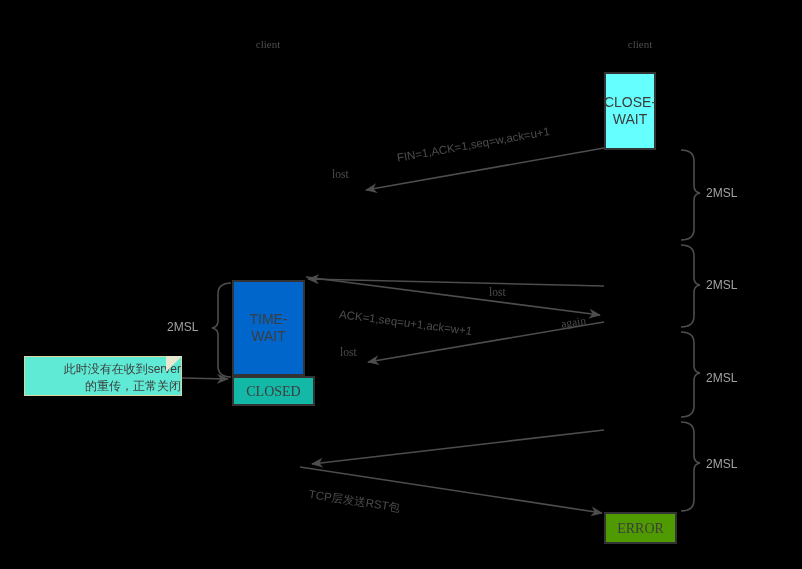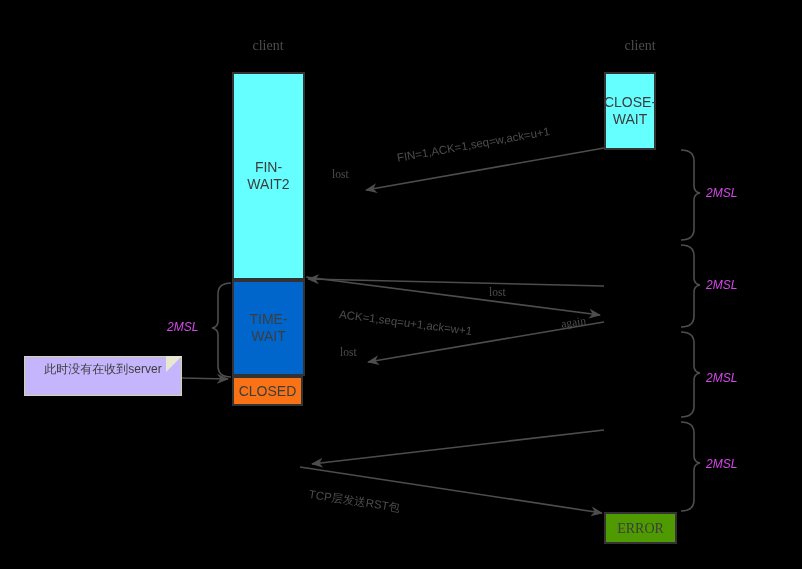--- a/index.html
+++ b/index.html
@@ -18,72 +18,71 @@
   svg#layer {
     position: absolute;
     left: 0;
     top: 0;
     width: 802px;
     height: 569px;
   }
   .col-title {
     position: absolute;
     color: #4d4d4d;
-    font-size: 14px;
+    font-size: 11px;
     font-family: "Liberation Serif", "DejaVu Serif", serif;
     text-align: center;
     white-space: nowrap;
   }
   .state-box {
     position: absolute;
     box-sizing: border-box;
     border: 2px solid #333333;
     display: flex;
     align-items: center;
     justify-content: center;
     text-align: center;
     color: #3d3d3d;
     font-size: 14px;
     line-height: 17px;
     font-family: "Liberation Sans", "DejaVu Sans", sans-serif;
   }
   .note {
     position: absolute;
     box-sizing: border-box;
-    background: #c4b5fd;
+    background: #5eead4;
     border: 1px solid #d6d69e;
     color: #3d3d3d;
     font-size: 12px;
     line-height: 17px;
-    text-align: center;
+    text-align: right;
     padding-top: 4px;
     font-family: "Liberation Sans", "DejaVu Sans", sans-serif;
   }
   .note-fold {
     position: absolute;
     width: 0;
     height: 0;
     border-left: 16px solid #e8e8d0;
     border-bottom: 16px solid transparent;
   }
   .edge-label {
     position: absolute;
     color: #4d4d4d;
     font-size: 11.5px;
     white-space: nowrap;
     font-family: "Liberation Sans", "DejaVu Sans", sans-serif;
     transform-origin: left top;
   }
   .brace-label {
     position: absolute;
-    color: #d946ef;
+    color: #a3a3a3;
     font-size: 12px;
     white-space: nowrap;
     font-family: "Liberation Sans", "DejaVu Sans", sans-serif;
-    font-style: italic;
   }
   .small-label {
     position: absolute;
     color: #4d4d4d;
     font-size: 11.5px;
     white-space: nowrap;
     font-family: "Liberation Serif", "DejaVu Serif", serif;
   }
 </style>
 </head>
@@ -119,35 +118,29 @@
     <path d="M681,245 Q694,245 694,256 L694,278 Q694,284 700,285 Q694,286 694,292 L694,316 Q694,327 681,327" fill="none" stroke="#4d4d4d" stroke-width="1.6"></path>
 
     <path d="M681,332 Q694,332 694,343 L694,366 Q694,372 700,373 Q694,374 694,380 L694,406 Q694,417 681,417" fill="none" stroke="#4d4d4d" stroke-width="1.6"></path>
 
     <path d="M681,422 Q694,422 694,433 L694,456 Q694,462 700,463 Q694,464 694,470 L694,500 Q694,511 681,511" fill="none" stroke="#4d4d4d" stroke-width="1.6"></path>
   </svg>
 
   <div class="col-title" style="left:232px; top:38px; width:72px;">client</div>
   <div class="col-title" style="left:604px; top:38px; width:72px;">client</div>
 
-  <div class="state-box" style="left:232px; top:72px; width:73px; height:208px; background:#66ffff;">
-    <span>
-      <span>FIN-</span><br>
-      <span>WAIT2</span>
-    </span>
-  </div>
 
   <div class="state-box" style="left:232px; top:280px; width:73px; height:96px; background:#0066cc;">
     <span>
       <span>TIME-</span><br>
       <span>WAIT</span>
     </span>
   </div>
 
-  <div class="state-box" style="left:232px; top:376px; width:71px; height:30px; background:#f97316;">
+  <div class="state-box" style="left:232px; top:376px; width:83px; height:30px; background:#14b8a6;font-family:Liberation Serif, serif;">
     <span>CLOSED</span>
   </div>
 
   <div class="state-box" style="left:604px; top:72px; width:52px; height:78px; background:#66ffff;">
     <span>
       <span>CLOSE-</span><br>
       <span>WAIT</span>
     </span>
   </div>
 
@@ -175,16 +168,17 @@
   <div class="brace-label" style="left:706px; top:186px;">2MSL</div>
 
   <div class="brace-label" style="left:706px; top:278px;">2MSL</div>
 
   <div class="brace-label" style="left:706px; top:371px;">2MSL</div>
 
   <div class="brace-label" style="left:706px; top:457px;">2MSL</div>
 
   <div class="note" style="left:24px; top:356px; width:158px; height:40px;">
     <div>此时没有在收到server</div>
+    <div>的重传，正常关闭</div>
   </div>
   <div class="note-fold" style="left:166px; top:356px;"></div>
 
 </div>
 
 </body></html>

